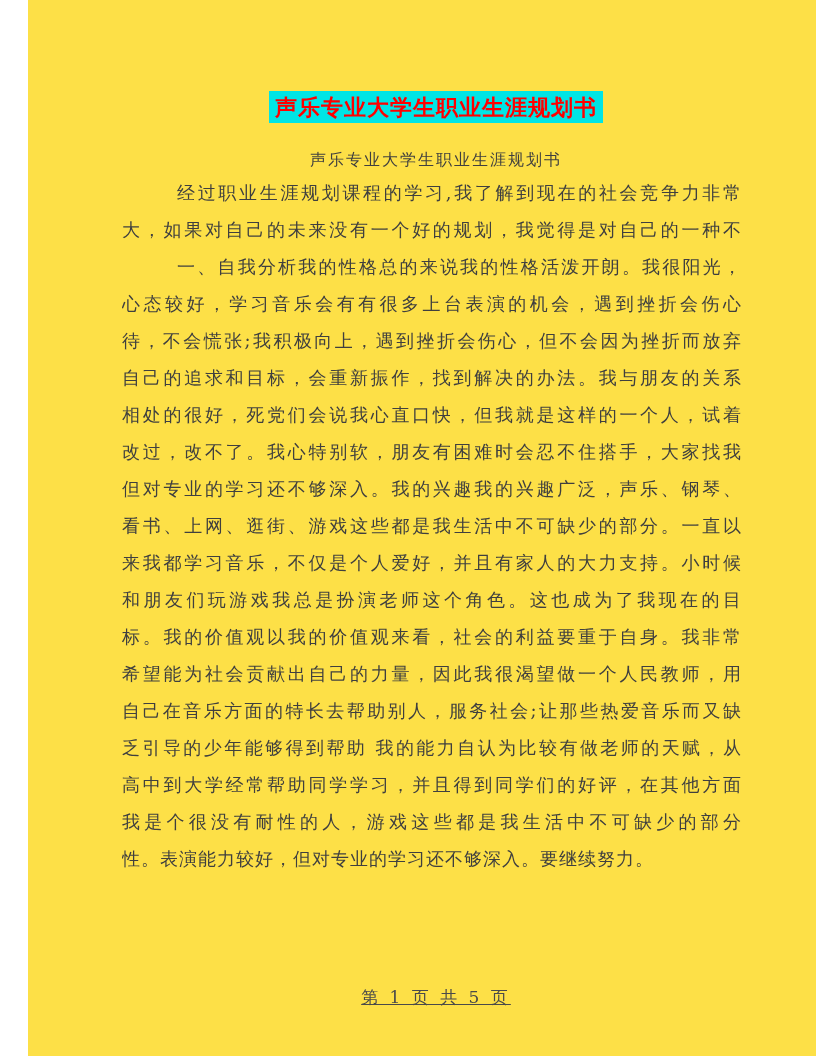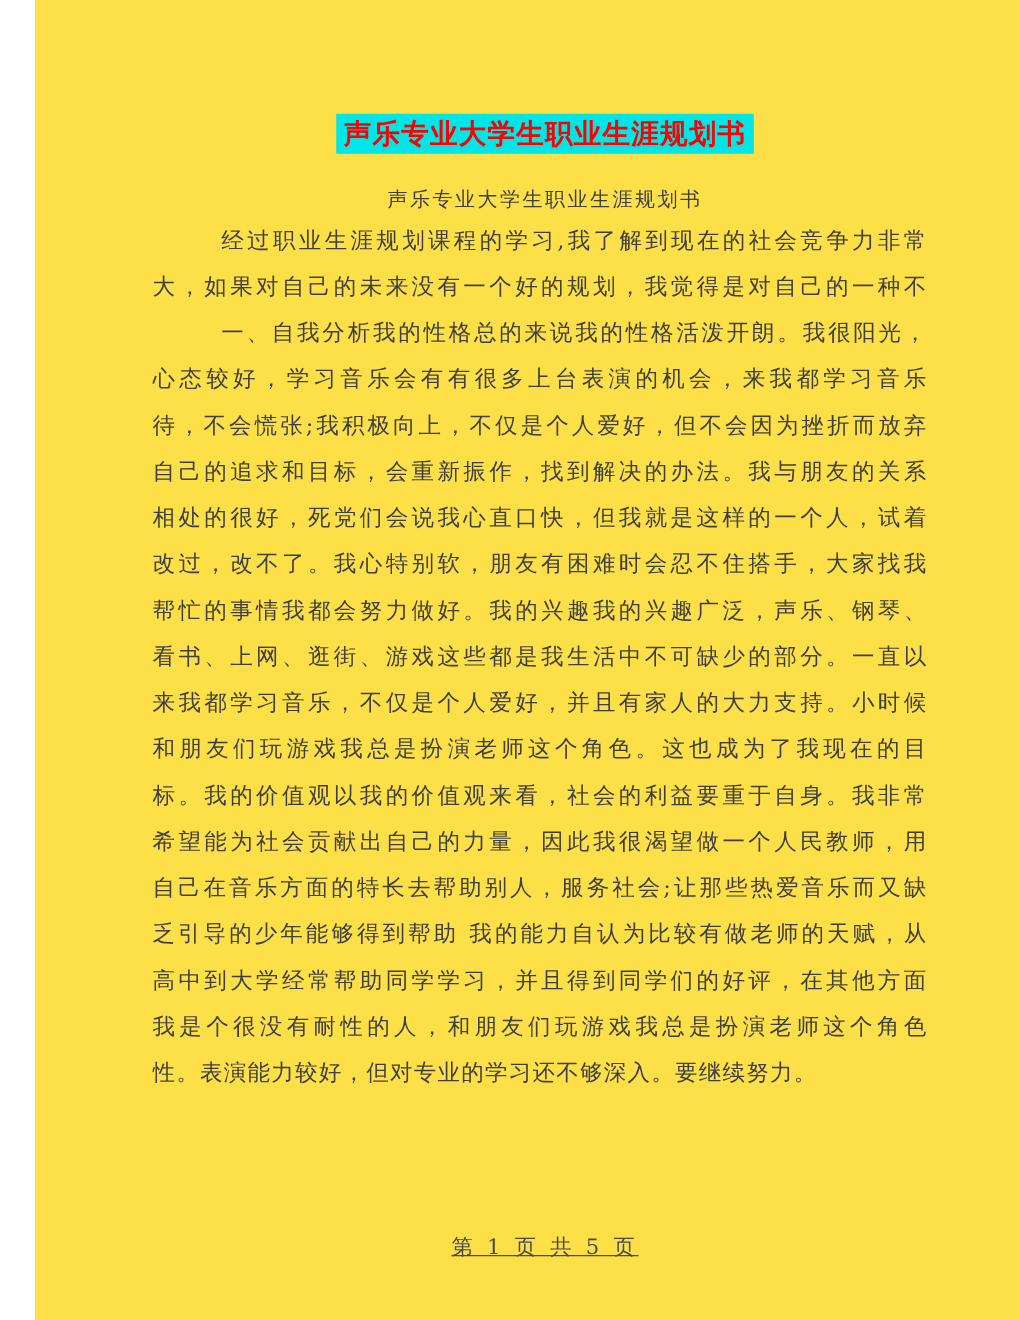--- a/index.html
+++ b/index.html
@@ -82,33 +82,33 @@
   <div class="title-wrap">
     <span class="title-highlight">声乐专业大学生职业生涯规划书</span>
   </div>
 
   <div class="subtitle">声乐专业大学生职业生涯规划书</div>
 
   <div class="content" id="content">
       <div class="text-line first">经过职业生涯规划课程的学习,我了解到现在的社会竞争力非常</div>
       <div class="text-line">大，如果对自己的未来没有一个好的规划，我觉得是对自己的一种不</div>
       <div class="text-line first">一、自我分析我的性格总的来说我的性格活泼开朗。我很阳光，</div>
-      <div class="text-line">心态较好，学习音乐会有有很多上台表演的机会，来我都学习音乐</div>
-      <div class="text-line">待，不会慌张;我积极向上，不仅是个人爱好，但不会因为挫折而放弃</div>
+      <div class="text-line">心态较好，学习音乐会有有很多上台表演的机会，遇到挫折会伤心</div>
+      <div class="text-line">待，不会慌张;我积极向上，遇到挫折会伤心，但不会因为挫折而放弃</div>
       <div class="text-line">自己的追求和目标，会重新振作，找到解决的办法。我与朋友的关系</div>
       <div class="text-line">相处的很好，死党们会说我心直口快，但我就是这样的一个人，试着</div>
       <div class="text-line">改过，改不了。我心特别软，朋友有困难时会忍不住搭手，大家找我</div>
-      <div class="text-line">帮忙的事情我都会努力做好。我的兴趣我的兴趣广泛，声乐、钢琴、</div>
+      <div class="text-line">但对专业的学习还不够深入。我的兴趣我的兴趣广泛，声乐、钢琴、</div>
       <div class="text-line">看书、上网、逛街、游戏这些都是我生活中不可缺少的部分。一直以</div>
       <div class="text-line">来我都学习音乐，不仅是个人爱好，并且有家人的大力支持。小时候</div>
       <div class="text-line">和朋友们玩游戏我总是扮演老师这个角色。这也成为了我现在的目</div>
       <div class="text-line">标。我的价值观以我的价值观来看，社会的利益要重于自身。我非常</div>
       <div class="text-line">希望能为社会贡献出自己的力量，因此我很渴望做一个人民教师，用</div>
       <div class="text-line">自己在音乐方面的特长去帮助别人，服务社会;让那些热爱音乐而又缺</div>
       <div class="text-line">乏引导的少年能够得到帮助 我的能力自认为比较有做老师的天赋，从</div>
       <div class="text-line">高中到大学经常帮助同学学习，并且得到同学们的好评，在其他方面</div>
-      <div class="text-line">我是个很没有耐性的人，和朋友们玩游戏我总是扮演老师这个角色</div>
+      <div class="text-line">我是个很没有耐性的人，游戏这些都是我生活中不可缺少的部分</div>
       <div class="text-line last">性。表演能力较好，但对专业的学习还不够深入。要继续努力。</div>
     </div>
 
   <div class="footer">第 1 页 共 5 页</div>
 
 </div>
 
 </body></html>

